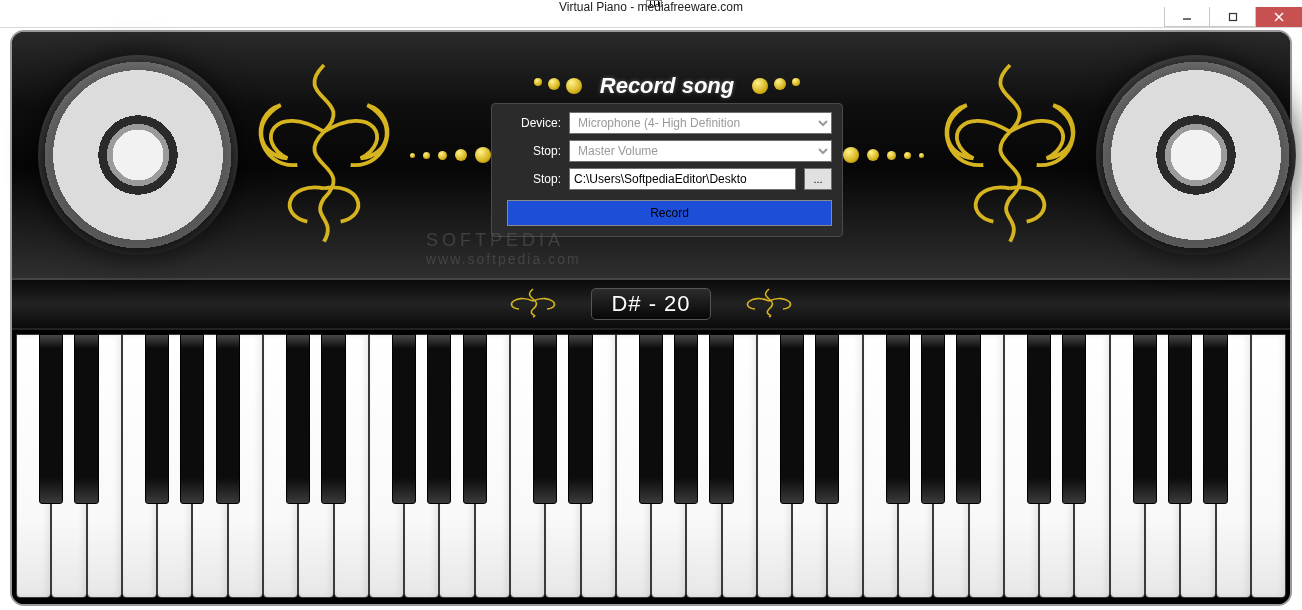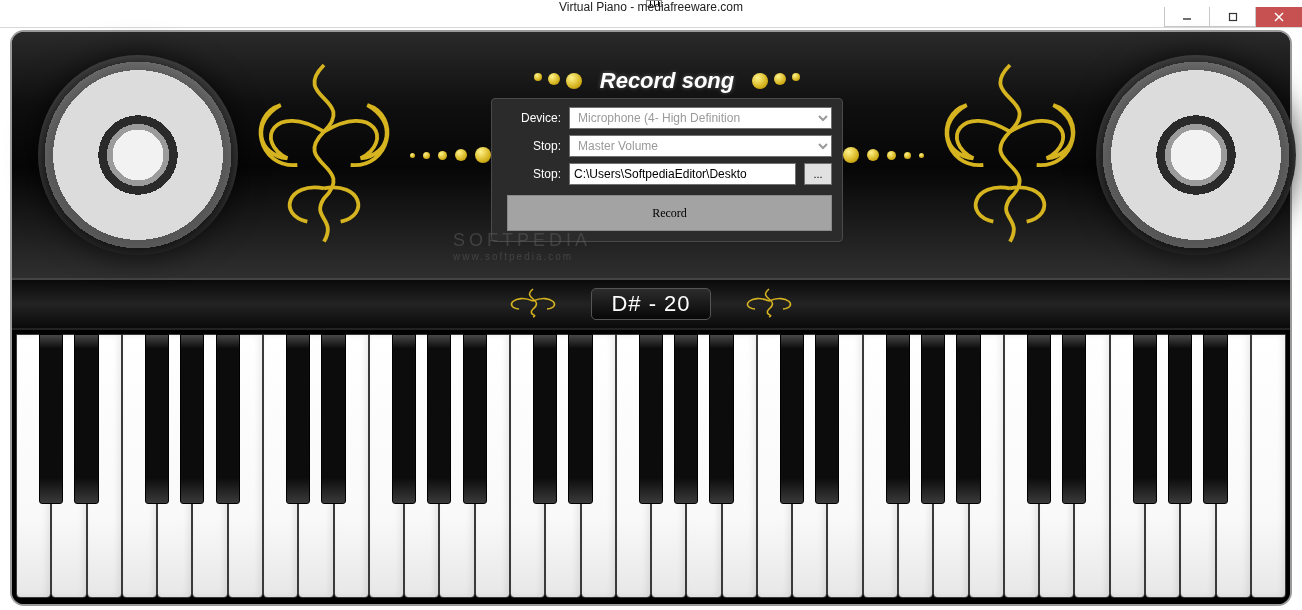--- a/index.html
+++ b/index.html
@@ -176,25 +176,24 @@
     display:flex; justify-content:center; gap:16px;
     color:#fff; font-size:12px;
     margin-top:2px;
   }
   .rec-buttons{
     display:flex; justify-content:space-between; gap:22px;
     margin-top:4px;
   }
   .rec-buttons button{
     flex:1;
-    height:36px;
-    background:#a3a3a3;
+    height:26px;
+    background:#1d4ed8;
     border:1px solid #8a8a8a;
     font-size:12px;
-    font-family:Liberation Serif, serif;
   }
 
   .dots-line{
     display:flex; align-items:center; gap:8px;
     flex:0 0 auto;
   }
   .dots-line span{
     border-radius:50%;
     background: radial-gradient(circle at 35% 30%, #fff38a, #d6b420 60%, #a88300);
   }
@@ -259,30 +258,30 @@
     height:100%;
     background: linear-gradient(to bottom,#474747 0%, #0c0c0c 8%, #0c0c0c 85%, #3a3a3a 100%);
     border:1px solid #000;
     border-radius:0 0 3px 3px;
     pointer-events:auto;
   }
 
   
   .watermark{
     position:absolute;
-    left: 441px; top: 198px;
+    left: 414px; top: 198px;
     color:#5a5a5a;
     font-size:18px;
     letter-spacing:4px;
     font-weight:300;
     pointer-events:none;
     opacity:0.55;
     text-align:left;
   }
-  .watermark small{ display:block; font-size:10px; letter-spacing:2px; color:#5a5a5a;}
+  .watermark small{ display:block; font-size:14px; letter-spacing:2px; color:#5a5a5a;}
 </style>
 </head>
 <body>
 
 <div class="titlebar">
   <div class="app-icon"></div>
   <div class="title-text">Virtual Piano - mediafreeware.com</div>
   <div class="win-controls">
     <div class="win-btn">
       <svg width="10" height="10">

